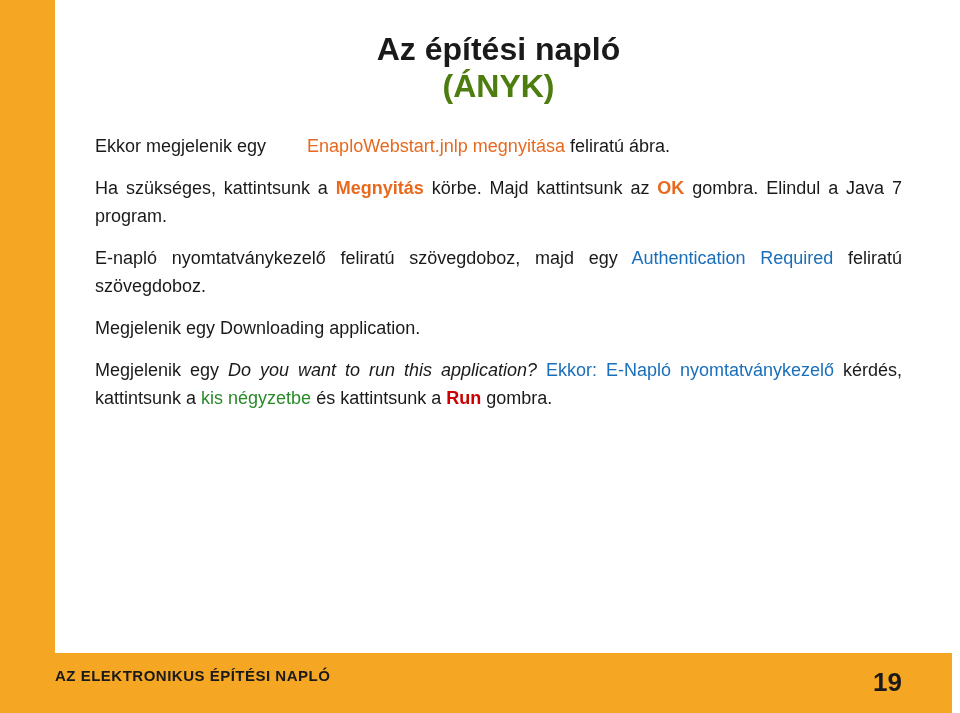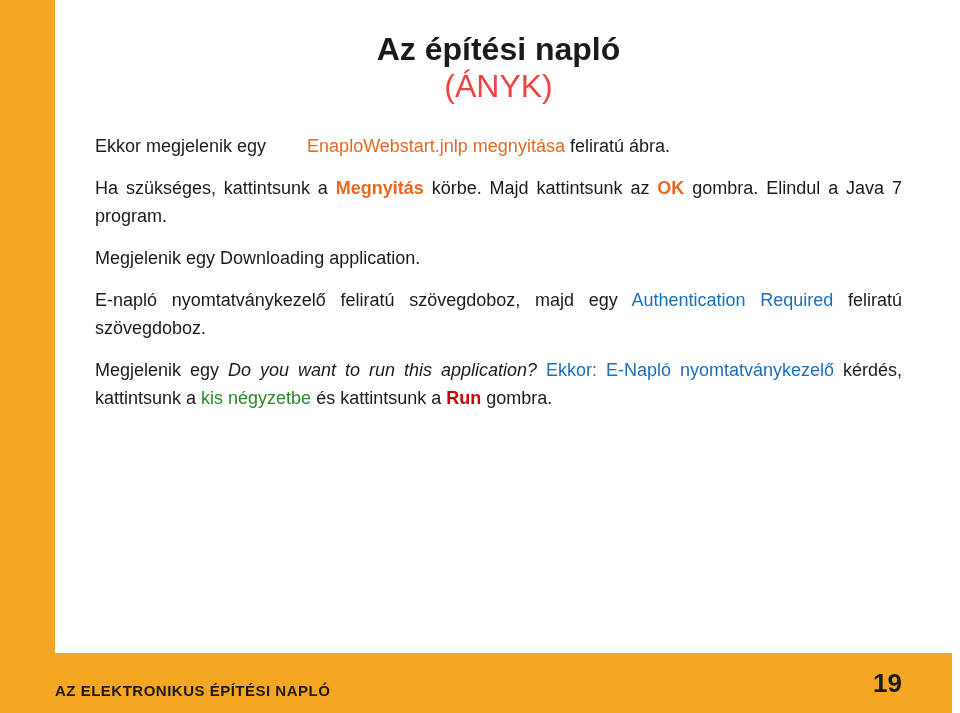--- a/index.html
+++ b/index.html
@@ -52,22 +52,22 @@
 
     .title-main {
       font-size: 32px;
       font-weight: bold;
       color: #1a1a1a;
       line-height: 1.2;
     }
 
     .title-sub {
       font-size: 32px;
-      font-weight: normal;
-      color: #ef4444;
+      font-weight: bold;
+      color: #4d7c0f;
     }
 
     
     .body-text {
       font-size: 18px;
       color: #1a1a1a;
       line-height: 1.55;
       text-align: justify;
     }
 
@@ -102,21 +102,21 @@
     .text-italic {
       font-style: italic;
     }
 
     
     .footer-bar {
       background: #f5a623;
       padding: 14px 50px 14px 55px;
       display: flex;
       justify-content: space-between;
-      align-items: flex-end;
+      align-items: flex-start;
       height: 60px;
     }
 
     .footer-title {
       font-size: 15px;
       font-weight: bold;
       color: #1a1a1a;
       letter-spacing: 0.5px;
     }
 
@@ -143,25 +143,25 @@
 
         <p>
           <span>Ekkor megjelenik egy </span><span class="highlight-link">EnaploWebstart.jnlp megnyitása</span><span> feliratú ábra.</span>
         </p>
 
         <p>
           <span>Ha szükséges, kattintsunk a </span><span class="highlight-ok">Megnyitás</span><span> körbe. Majd kattintsunk az </span><span class="highlight-ok">OK</span><span> gombra. Elindul a Java 7 program.</span>
         </p>
 
         <p>
-          <span>Megjelenik egy Downloading application.</span>
+          <span>E-napló nyomtatványkezelő feliratú szövegdoboz, majd egy </span><span class="highlight-blue">Authentication Required</span><span> feliratú szövegdoboz.</span>
         </p>
 
         <p>
-          <span>E-napló nyomtatványkezelő feliratú szövegdoboz, majd egy </span><span class="highlight-blue">Authentication Required</span><span> feliratú szövegdoboz.</span>
+          <span>Megjelenik egy Downloading application.</span>
         </p>
 
         <p>
           <span>Megjelenik egy </span><span class="text-italic">Do you want to run this application?</span><span> </span><span class="highlight-blue">Ekkor: E-Napló nyomtatványkezelő</span><span> kérdés, kattintsunk a </span><span class="highlight-green">kis négyzetbe</span><span> és kattintsunk a </span><span class="highlight-run">Run</span><span> gombra.</span>
         </p>
 
 
       </div>
     </div>
   </div>

